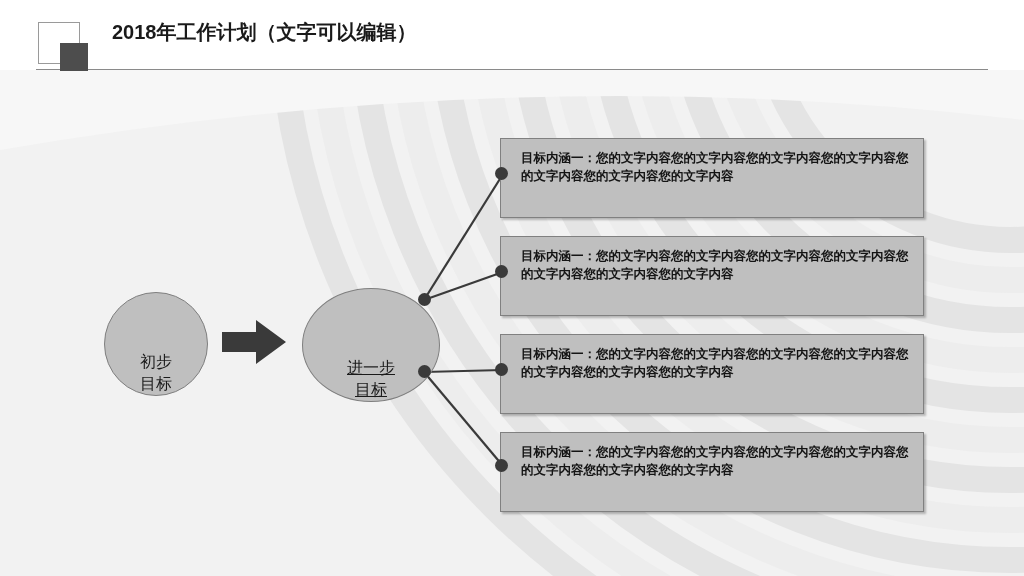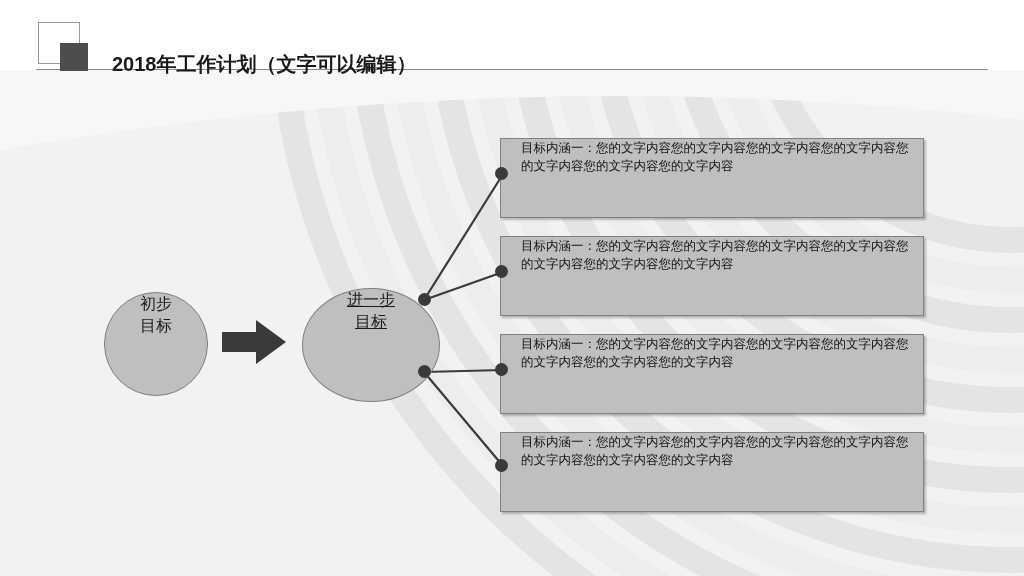--- a/index.html
+++ b/index.html
@@ -67,35 +67,34 @@
     position: absolute;
     left: 112px;
     top: 18px;
     width: 430px;
     font-size: 20px;
     font-weight: bold;
     line-height: 28px;
     color: #1a1a1a;
     z-index: 5;
     letter-spacing: 0px;
-    margin-top: 32px;
   }
   .diagram {
     position: absolute;
     inset: 0;
     z-index: 2;
   }
   
   .circle {
     position: absolute;
     border-radius: 50%;
     background: #bfbfbf;
     border: 1px solid #7f7f7f;
     display: flex;
-    align-items: flex-start;
+    align-items: flex-end;
     justify-content: center;
     text-align: center;
     color: #1a1a1a;
     font-size: 16px;
     line-height: 22px;
     z-index: 4;
   }
   .circle-start {
     left: 104px;
     top: 292px;
@@ -113,23 +112,23 @@
     white-space: pre-line;
   }
   
   .box {
     position: absolute;
     background: #bfbfbf;
     border: 1px solid #808080;
     box-shadow: 2px 2px 2px rgba(0,0,0,0.25);
     color: #141414;
     font-size: 12.5px;
-    font-weight: normal;
+    font-weight: bold;
     line-height: 18px;
-    padding: 0 14px 10px 20px;
+    padding: 10px 14px 10px 20px;
     box-sizing: border-box;
     z-index: 4;
   }
   .box-1 { left: 500px; top: 138px; width: 424px; height: 80px; }
   .box-2 { left: 500px; top: 236px; width: 424px; height: 80px; }
   .box-3 { left: 500px; top: 334px; width: 424px; height: 80px; }
   .box-4 { left: 500px; top: 432px; width: 424px; height: 80px; }
   .box .lead { }
   .dot {
     position: absolute;

